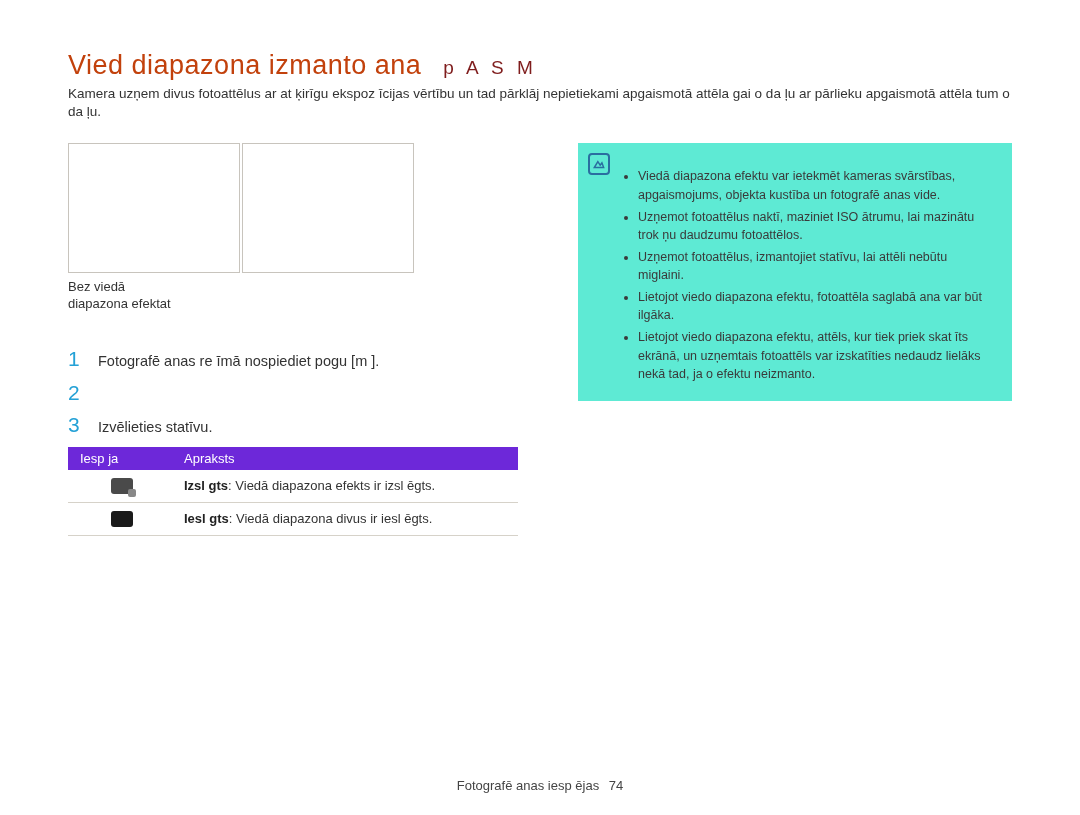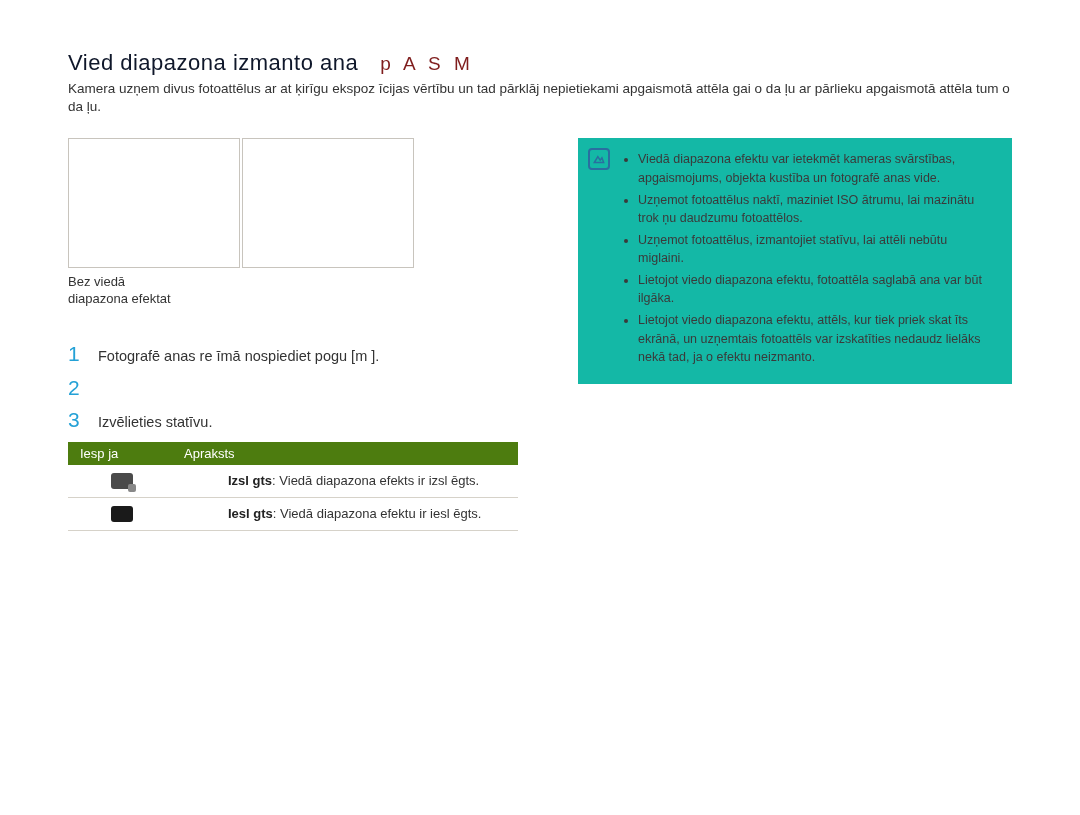--- a/index.html
+++ b/index.html
@@ -17,22 +17,22 @@
     height: 815px;
     padding: 50px 68px 24px 68px;
     box-sizing: border-box;
   }
   .title-row {
     display: flex;
     align-items: baseline;
     gap: 22px;
   }
   .title {
-    font-size: 22px;
-    color: #0f172a;
+    font-size: 27px;
+    color: #c2410c;
     font-weight: 400;
     letter-spacing: 0.5px;
   }
   .modes {
     font-size: 19px;
     letter-spacing: 4px;
     color: #7f1d1d;
   }
   .subtitle {
     margin-top: 4px;
@@ -98,30 +98,29 @@
     font-weight: 700;
     color: #222;
   }
   .opt-table {
     margin-top: 8px;
     width: 450px;
     font-size: 13px;
   }
   .opt-head {
     display: flex;
-    background: #4d7c0f;
+    background: #6d28d9;
     color: #fff;
   }
   .opt-head .c1 { width: 84px; padding: 4px 12px; }
   .opt-head .c2 { flex: 1; padding: 4px 8px; }
   .opt-row {
     display: flex;
     border-bottom: 1px solid #d6d2c9;
     align-items: center;
-    gap: 44px;
   }
   .opt-row .c1 {
     width: 84px;
     padding: 8px 12px;
     display: flex;
     justify-content: center;
   }
   .opt-row .c2 {
     flex: 1;
     padding: 8px 8px;
@@ -137,22 +136,22 @@
   .opt-icon.on  { background: #1a1a1a; }
   .opt-icon.off::after {
     content: "";
     position: absolute;
     right: -3px; bottom: -3px;
     width: 8px; height: 8px;
     background: #888;
     border-radius: 2px;
   }
   .note-box {
-    background: #14b8a6;
-    padding: 12px 16px 14px 44px;
+    background: #5eead4;
+    padding: 24px 16px 14px 44px;
     position: relative;
     font-size: 12.5px;
     color: #3a3a3a;
     line-height: 1.45;
   }
   .note-icon {
     position: absolute;
     left: 10px; top: 10px;
     width: 22px; height: 22px;
     border: 2px solid #2a6ea0;
@@ -232,21 +231,21 @@
             </div>
           <div class="c2">
             <span class="bold">Izsl  gts</span><span>: Viedā diapazona efekts ir izsl ēgts.</span>
           </div>
         </div>
         <div class="opt-row">
           <div class="c1">
               <span class="opt-icon on"></span>
             </div>
           <div class="c2">
-            <span class="bold">Iesl  gts</span><span>: Viedā diapazona efektu ir iesl ēgts.</span>
+            <span class="bold">Iesl  gts</span><span>: Viedā diapazona divus ir iesl ēgts.</span>
           </div>
         </div>
       </div>
 
     </div>
 
     <div class="col-right">
       <div class="note-box">
         <div class="note-icon">
           <svg viewBox="0 0 24 24" fill="none" stroke="#2a6ea0" stroke-width="2.5">
@@ -257,14 +256,18 @@
           <li>Viedā diapazona efektu var ietekmēt kameras svārstības, apgaismojums, objekta kustība un fotografē anas vide.</li>
           <li>Uzņemot fotoattēlus naktī, maziniet ISO ātrumu, lai mazinātu trok ņu daudzumu fotoattēlos.</li>
           <li>Uzņemot fotoattēlus, izmantojiet statīvu, lai attēli nebūtu miglaini.</li>
           <li>Lietojot viedo diapazona efektu, fotoattēla saglabā ana var būt ilgāka.</li>
           <li>Lietojot viedo diapazona efektu, attēls, kur  tiek priek skat  īts ekrānā, un uzņemtais fotoattēls var izskatīties nedaudz lielāks nekā tad, ja  o efektu neizmanto.</li>
         </ul>
       </div>
     </div>
   </div>
 
+  <div class="footer">
+    <span>Fotografē anas iesp ējas</span>
+    <span class="pn">74</span>
+  </div>
 
 </div>
 
 </body></html>

